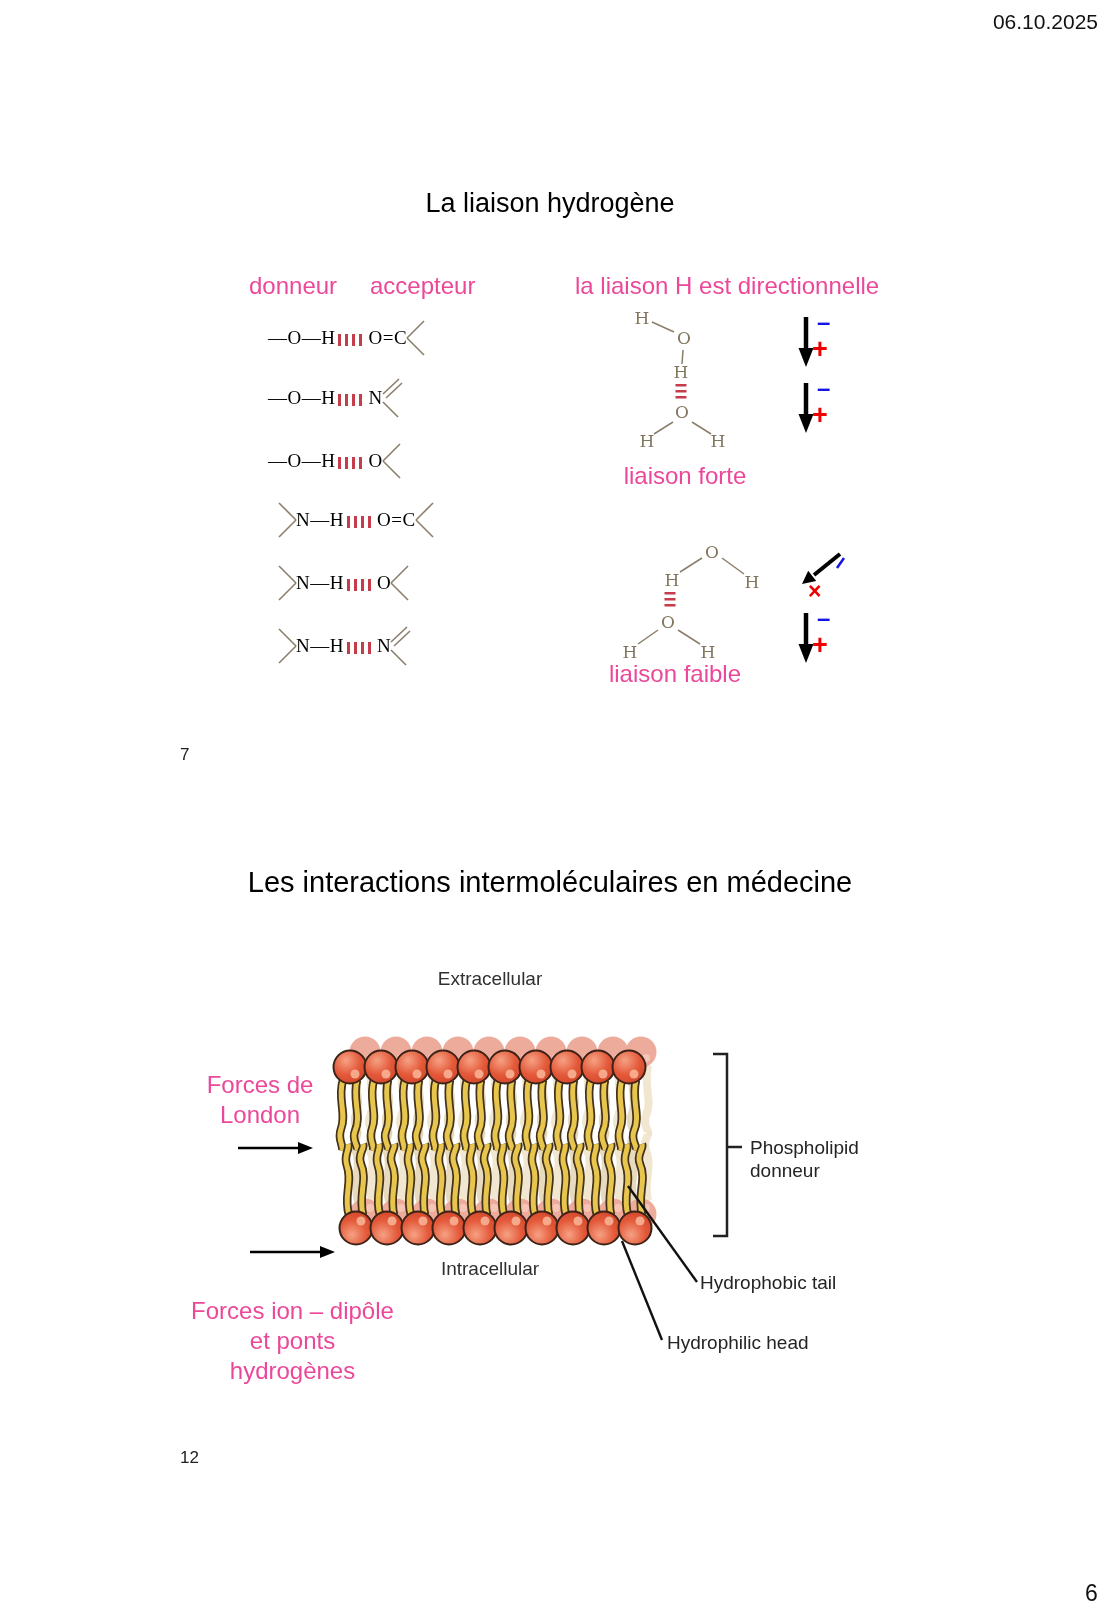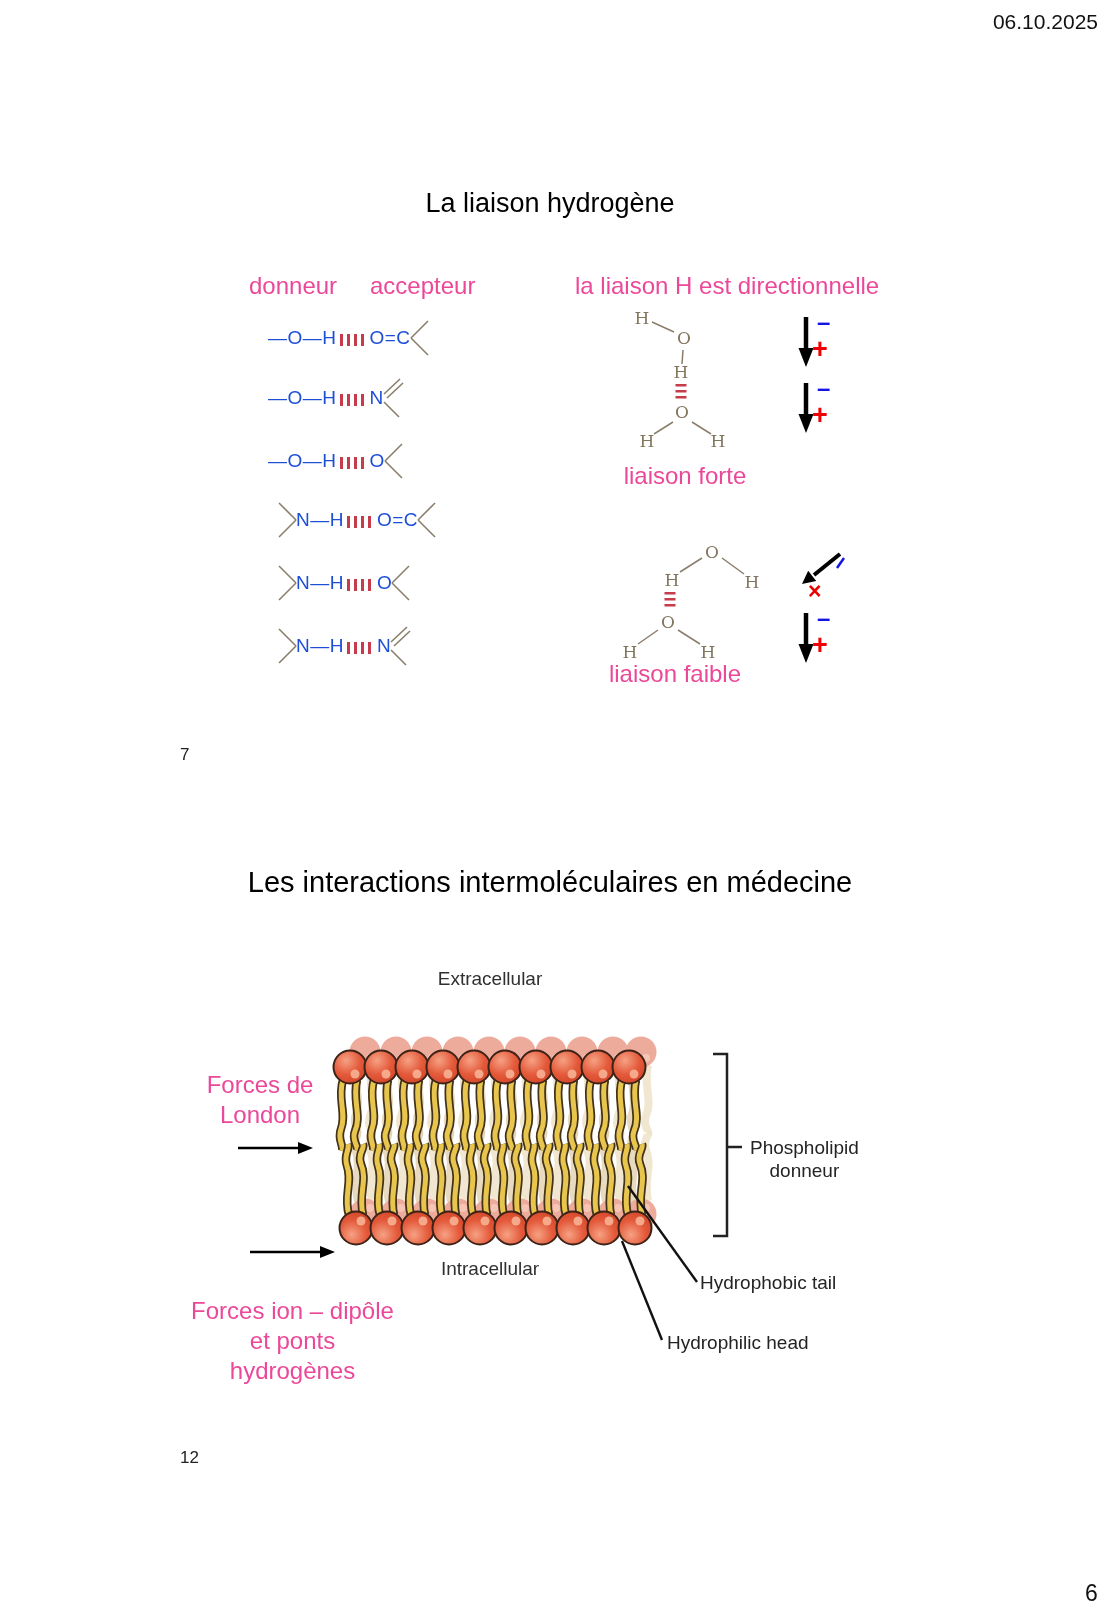--- a/index.html
+++ b/index.html
@@ -13,37 +13,37 @@
   .date{font-size:21px;color:#111;}
   .pagenum{font-size:23px;color:#111;}
   .slidenum{font-size:17px;color:#222;}
   
   .title1{font-size:27px;color:#000;}
   .title2{font-size:29px;color:#000;text-align:center;}
   .lbl20{font-size:24px;color:#ec4899;}
   
   .chem-row{display:flex;align-items:center;height:56px;}
   .ct{
-    font-family:Liberation Sans, sans-serif;
-    font-size:19px;color:#1d4ed8;letter-spacing:0.5px;white-space:nowrap;
+    font-family:Liberation Serif, serif;
+    font-size:19px;color:#000000;letter-spacing:0.5px;white-space:nowrap;
   }
   .hb{
     display:inline-block;width:27px;height:12px;margin:3px 3px 0 3px;
     background:repeating-linear-gradient(to right,#c53c4b 0 2.6px,transparent 2.6px 7px);
   }
   .fork{flex:0 0 auto;}
   
   .wtext{font-family:"DejaVu Serif","Liberation Serif",serif;}
   
   .minus{color:#1414e6;font-size:24px;font-weight:800;line-height:1;}
   .plus{color:#f00000;font-size:27px;font-weight:800;line-height:1;}
   .cross{color:#ee0000;font-size:23px;font-weight:800;line-height:1;}
   
   .figlbl{font-size:19px;color:#303030;}
-  .dk{color:#242424;text-align:center;}
+  .dk{color:#242424;}
 </style>
 </head>
 <body>
 
 <div class="abs date" style="top:10px;right:17px;">06.10.2025</div>
 <div class="abs pagenum" style="top:1580px;left:1085px;">6</div>
 
 <div class="abs title1 ctr" style="left:300px;top:188px;width:500px;">La liaison hydrogène</div>
 
 <div class="abs lbl20" style="left:249px;top:272px;">donneur</div>

